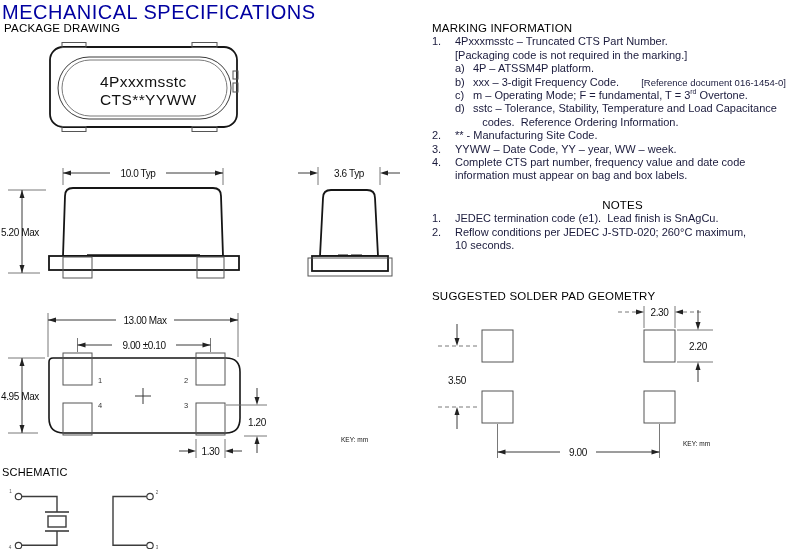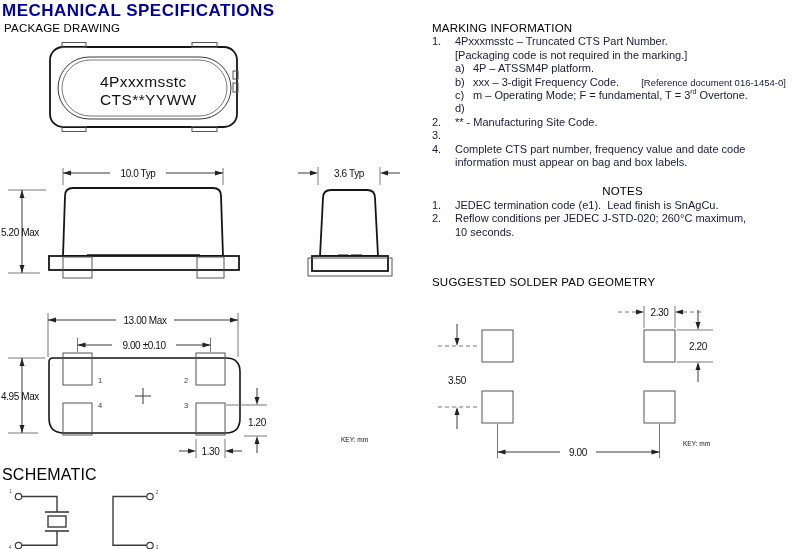--- a/index.html
+++ b/index.html
@@ -1,19 +1,19 @@
 <!DOCTYPE html>
 <html><head>
 <meta charset="utf-8">
 <style>
   html,body{margin:0;padding:0;background:#fff;}
   #page{position:relative;width:805px;height:549px;background:#fff;overflow:hidden;
         font-family:"Liberation Sans",sans-serif;color:#1a1a3c;}
   .abs{position:absolute;}
-  .title{font-size:17px;font-weight:bold;color:#0000a0;letter-spacing:.5px;}
+  .title{font-size:20px;font-weight:normal;color:#0000a0;letter-spacing:.5px;}
   .h2{font-size:11.5px;font-weight:normal;color:#000;letter-spacing:.2px;margin:0;}
   .rightcol{left:432px;top:22px;width:381px;font-size:11px;line-height:13.4px;}
   .li{display:flex;}
   .li .num{width:23px;flex:none;}
   .li.sub{margin-left:23px;}
   .li.sub .num{width:18px;}
   .txt{white-space:pre-line;}
   .ref{font-size:9.5px;margin-left:6px;padding-left:16px;}
   sup.ord{font-size:7px;vertical-align:super;line-height:0;}
   .notes-h{margin-top:16px;text-align:center;}
@@ -155,27 +155,30 @@
     <div class="li sub">
       <span class="num">b)</span>
       <span class="txt"><span>xxx – 3-digit Frequency Code.</span><span class="ref">[Reference document 016-1454-0]</span></span>
     </div>
     <div class="li sub">
       <span class="num">c)</span>
       <span class="txt"><span>m – Operating Mode; F = fundamental, T = 3</span><sup class="ord">rd</sup><span> Overtone.</span></span>
     </div>
     <div class="li sub">
       <span class="num">d)</span>
+      <span class="txt">sstc – Tolerance, Stability, Temperature and Load Capacitance
+&nbsp;&nbsp;&nbsp;codes.&nbsp; Reference Ordering Information.</span>
     </div>
     <div class="li">
       <span class="num">2.</span>
       <span class="txt">** - Manufacturing Site Code.</span>
     </div>
     <div class="li">
       <span class="num">3.</span>
+      <span class="txt">YYWW – Date Code, YY – year, WW – week.</span>
     </div>
     <div class="li">
       <span class="num">4.</span>
       <span class="txt">Complete CTS part number, frequency value and date code
 information must appear on bag and box labels.</span>
     </div>
 
     <div class="h2 notes-h">NOTES</div>
     <div class="li">
       <span class="num">1.</span>
@@ -219,21 +222,21 @@
     <line class="wit" x1="77.5" y1="124" x2="77.5" y2="158"></line>
     <line class="wit" x1="239.5" y1="124" x2="239.5" y2="158"></line>
     <line class="dimline" x1="77.5" y1="152" x2="140" y2="152"></line>
     <line class="dimline" x1="176" y1="152" x2="239.5" y2="152"></line>
     <polygon class="ah" points="77.5,152 85.5,149.5 85.5,154.5"></polygon>
     <polygon class="ah" points="239.5,152 231.5,149.5 231.5,154.5"></polygon>
     <text class="dim" x="158" y="156" text-anchor="middle">9.00</text>
     <text class="dim-sm" x="263" y="146">KEY: mm</text>
   </svg>
 
-  <div class="abs h2" style="left:2px;top:466px;font-size:16px;">SCHEMATIC</div>
+  <div class="abs h2" style="left:2px;top:466px;font-size:11px;">SCHEMATIC</div>
   <svg style="left:5px;top:486px;" width="190" height="63">
     <text class="pin-sm" x="5.5" y="7" text-anchor="middle">1</text>
     <circle class="term" cx="13.5" cy="10.5" r="3.2"></circle>
     <path class="wire" d="M 16.7,10.5 L 52,10.5 L 52,26"></path>
     <line class="wire" x1="40" y1="26" x2="64" y2="26" style="stroke-width:1.6"></line>
     <rect x="43" y="30" width="18" height="11" fill="#fff" stroke="#3c3c3c" stroke-width="1.4"></rect>
     <line class="wire" x1="40" y1="45" x2="64" y2="45" style="stroke-width:1.6"></line>
     <path class="wire" d="M 52,45 L 52,59.3 L 16.7,59.3"></path>
     <circle class="term" cx="13.5" cy="59.5" r="3.2"></circle>
     <text class="pin-sm" x="5" y="62.5" text-anchor="middle">4</text>

